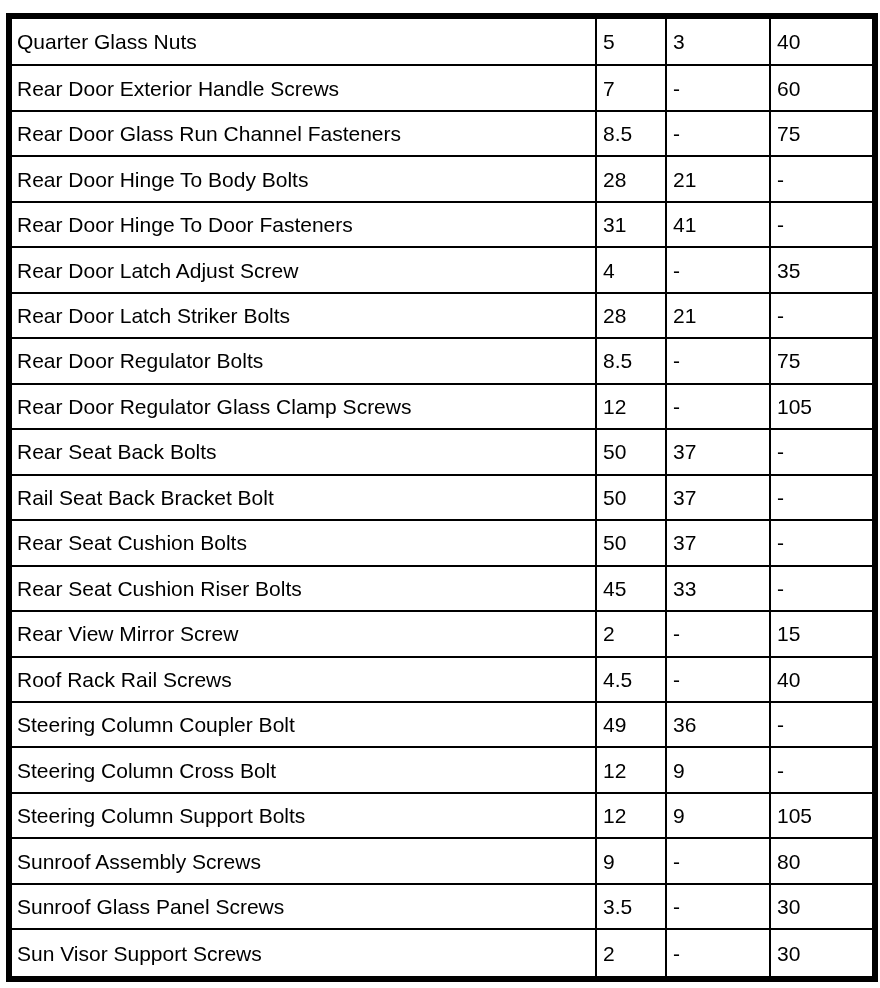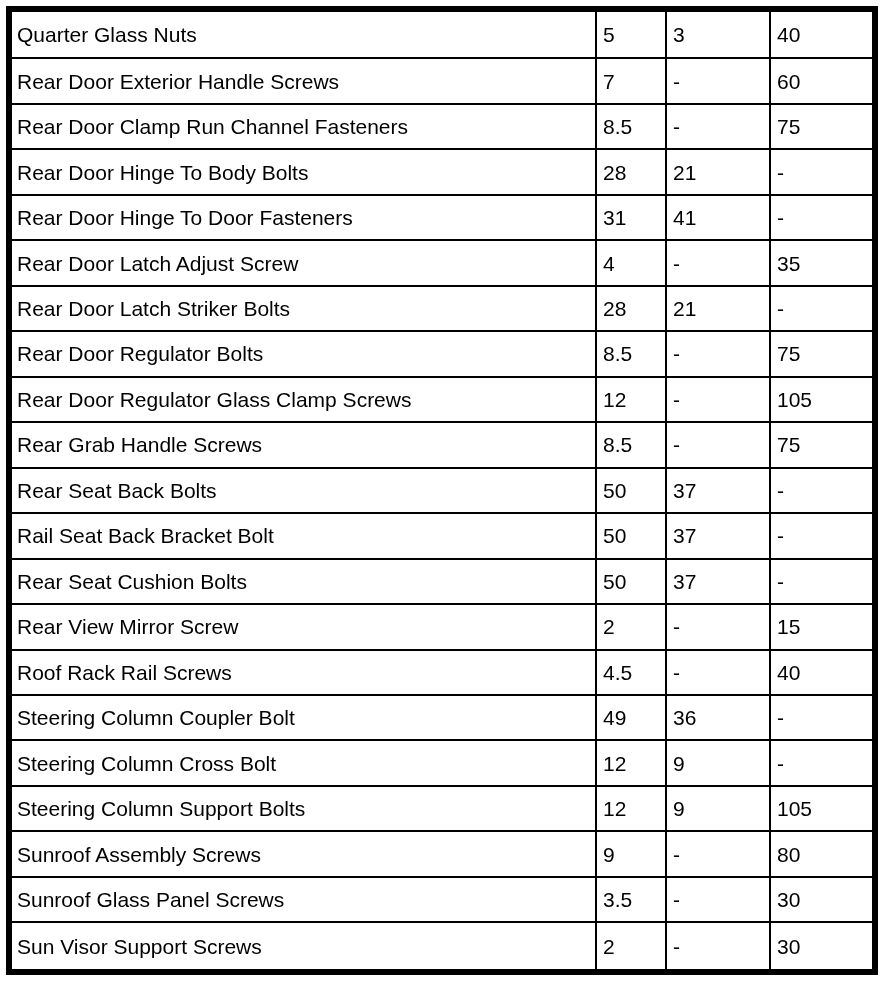--- a/index.html
+++ b/index.html
@@ -10,21 +10,21 @@
   body {
     width: 880px;
     height: 988px;
     position: relative;
     font-family: "Liberation Sans", sans-serif;
     color: #000000;
   }
   .torque-table {
     position: absolute;
     left: 6px;
-    top: 6px;
+    top: 13px;
     width: 866px;
     height: 969px;
     border-collapse: collapse;
     table-layout: fixed;
     background: #ffffff;
     border: 6px solid #000000;
   }
   .torque-table td {
     border: 2px solid #000000;
     font-size: 21px;
@@ -58,21 +58,21 @@
   </tr>
 
   <tr>
     <td>Rear Door Exterior Handle Screws</td>
     <td class="num">7</td>
     <td class="num">-</td>
     <td class="num">60</td>
   </tr>
 
   <tr>
-    <td>Rear Door Clamp Run Channel Fasteners</td>
+    <td>Rear Door Glass Run Channel Fasteners</td>
     <td class="num">8.5</td>
     <td class="num">-</td>
     <td class="num">75</td>
   </tr>
 
   <tr>
     <td>Rear Door Hinge To Body Bolts</td>
     <td class="num">28</td>
     <td class="num">21</td>
     <td class="num">-</td>
@@ -107,26 +107,20 @@
     <td class="num">75</td>
   </tr>
 
   <tr>
     <td>Rear Door Regulator Glass Clamp Screws</td>
     <td class="num">12</td>
     <td class="num">-</td>
     <td class="num">105</td>
   </tr>
 
-  <tr>
-    <td>Rear Grab Handle Screws</td>
-    <td class="num">8.5</td>
-    <td class="num">-</td>
-    <td class="num">75</td>
-  </tr>
 
   <tr>
     <td>Rear Seat Back Bolts</td>
     <td class="num">50</td>
     <td class="num">37</td>
     <td class="num">-</td>
   </tr>
 
   <tr>
     <td>Rail Seat Back Bracket Bolt</td>
@@ -135,20 +129,26 @@
     <td class="num">-</td>
   </tr>
 
   <tr>
     <td>Rear Seat Cushion Bolts</td>
     <td class="num">50</td>
     <td class="num">37</td>
     <td class="num">-</td>
   </tr>
 
+  <tr>
+    <td>Rear Seat Cushion Riser Bolts</td>
+    <td class="num">45</td>
+    <td class="num">33</td>
+    <td class="num">-</td>
+  </tr>
 
   <tr>
     <td>Rear View Mirror Screw</td>
     <td class="num">2</td>
     <td class="num">-</td>
     <td class="num">15</td>
   </tr>
 
   <tr>
     <td>Roof Rack Rail Screws</td>

